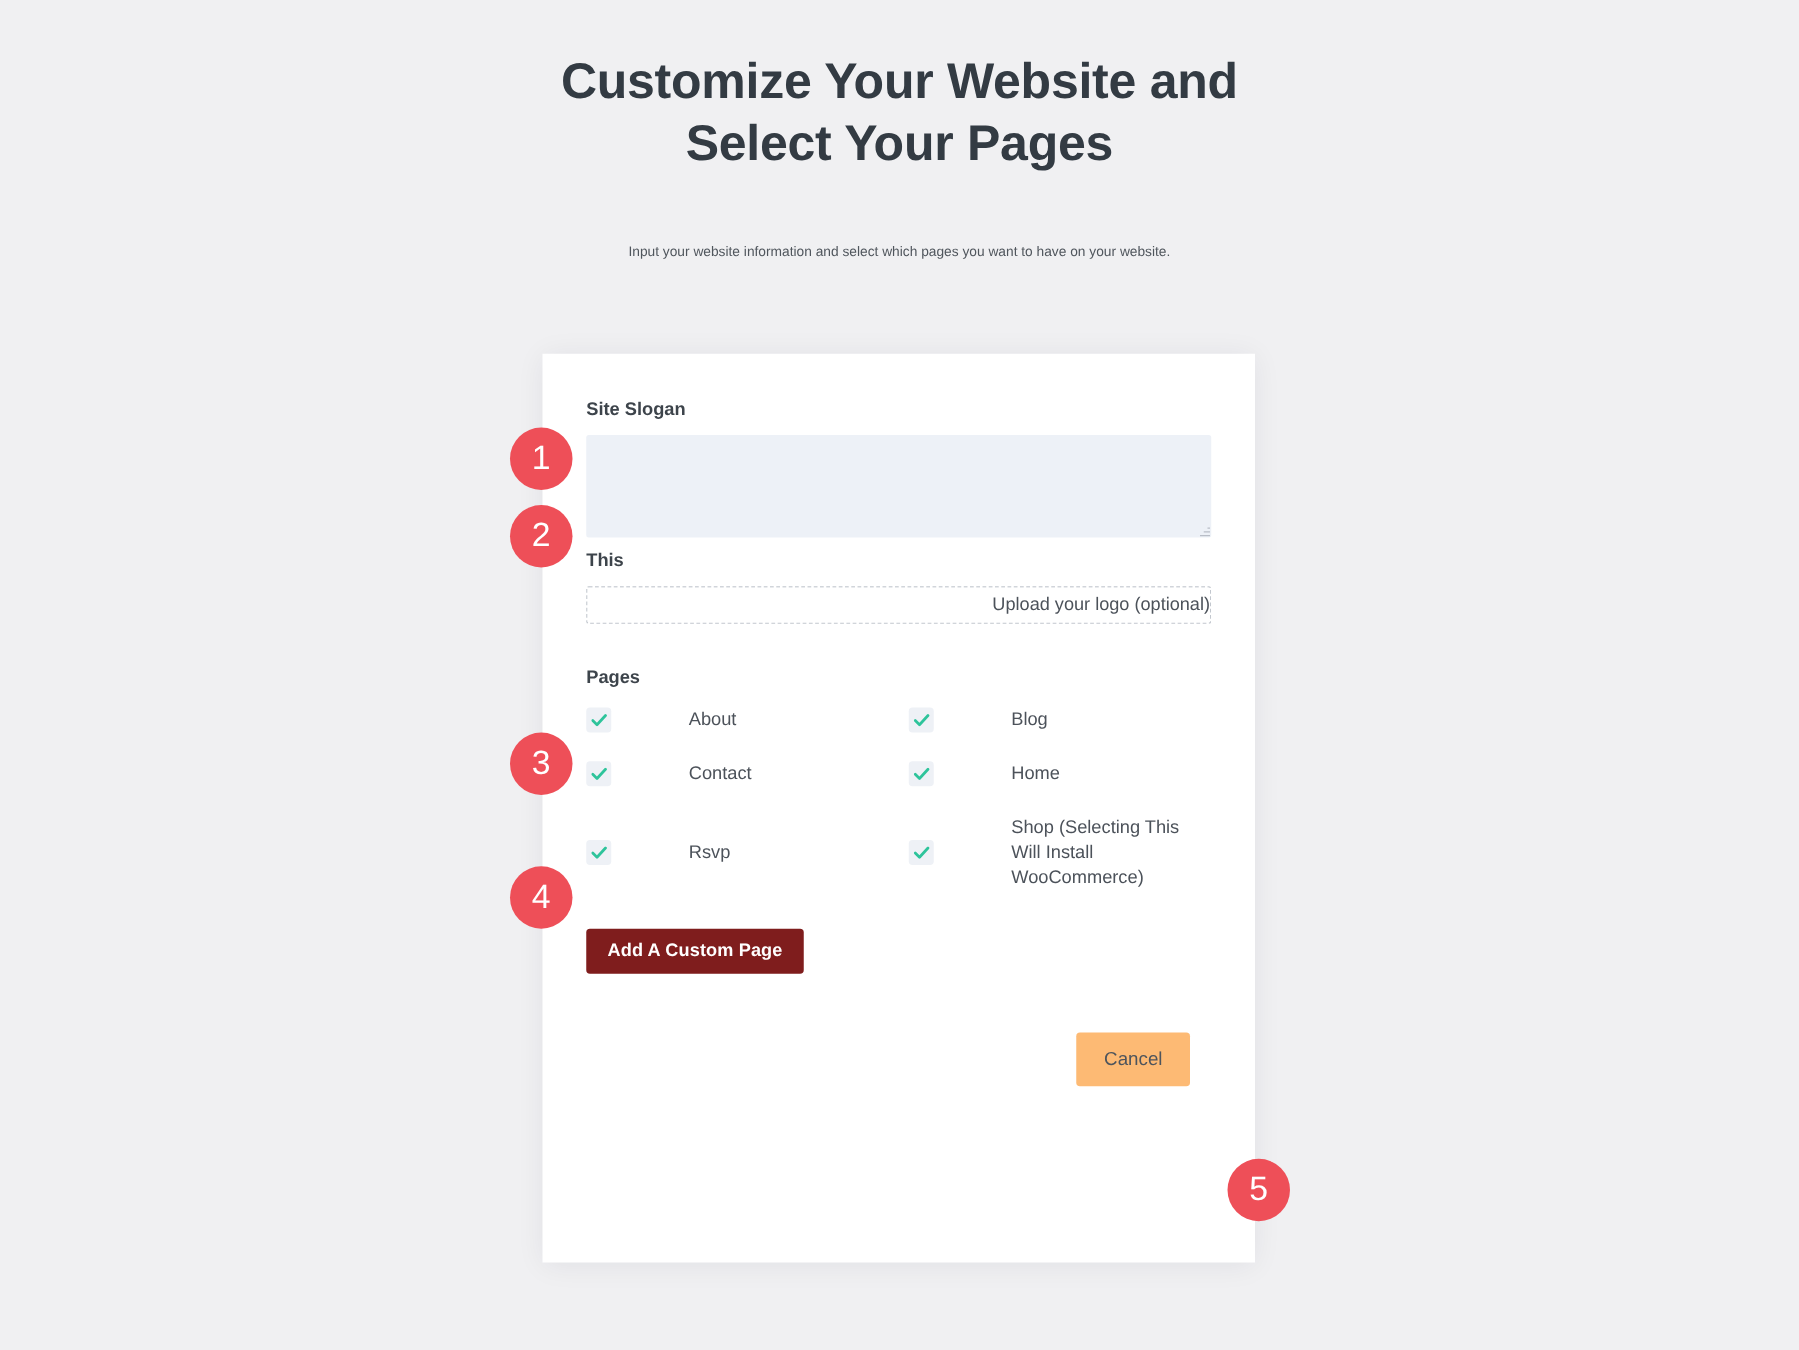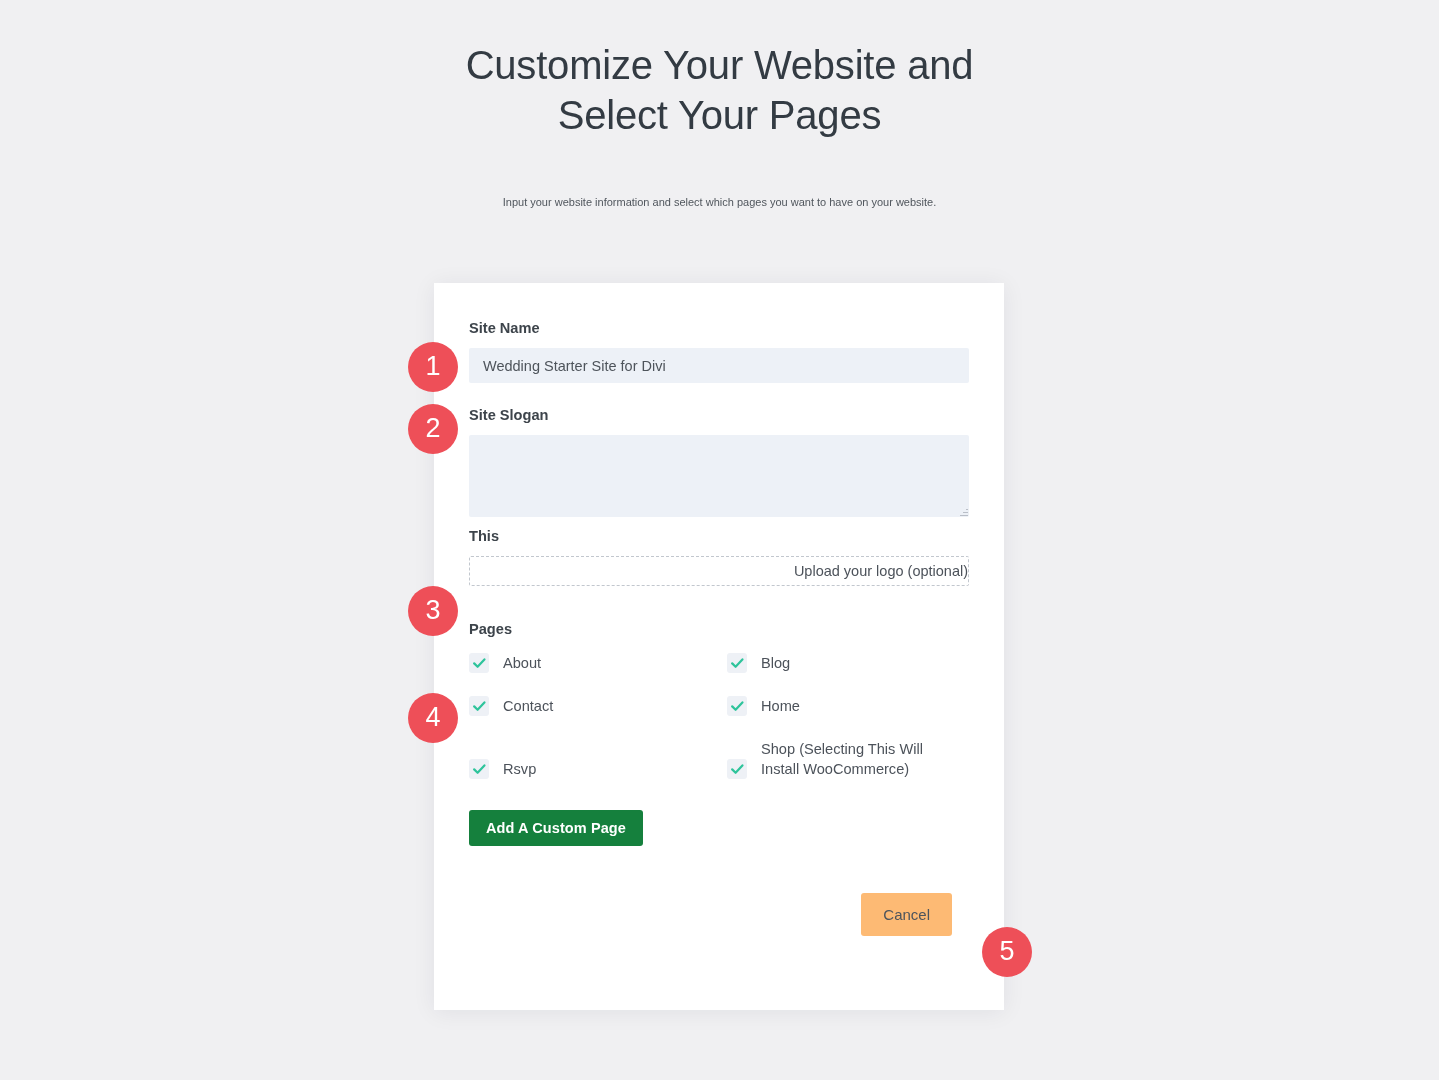--- a/index.html
+++ b/index.html
@@ -19,21 +19,21 @@
   
   .page-header {
     padding-top: 40px;
     text-align: center;
   }
   .page-title {
     margin: 0 auto;
     width: 600px;
     font-size: 40px;
     line-height: 50px;
-    font-weight: normal;
+    font-weight: bold;
     color: #333b43;
     letter-spacing: -0.2px;
   }
   .page-subtitle {
     margin: 48px auto 0 auto;
     width: 570px;
     font-size: 11px;
     line-height: 28px;
     color: #50565d;
   }
@@ -141,23 +141,24 @@
 
   
   .pages-label { margin-top: 33px; margin-bottom: 14px; }
   .pages-grid {
     display: grid;
     grid-template-columns: 258px 1fr;
     row-gap: 0px;
   }
   .page-item {
     display: flex;
-    align-items: flex-end;
+    align-items: center;
     margin-bottom: 23px;
     cursor: pointer;
+    gap: 48px;
   }
   .checkbox {
     width: 20px;
     height: 20px;
     min-width: 20px;
     background: #eef1f6;
     border-radius: 3px;
     display: flex;
     align-items: center;
     justify-content: center;
@@ -169,21 +170,21 @@
     font-size: 14.6px;
     line-height: 20px;
     color: #4c525a;
     max-width: 185px;
   }
 
   
   .custom-page-btn {
     display: inline-block;
     margin-top: 8px;
-    background: #15803d;
+    background: #7f1d1d;
     color: #ffffff;
     font-size: 14.5px;
     font-weight: bold;
     padding: 10px 17px;
     border: none;
     border-radius: 3px;
     font-family: "Liberation Sans", sans-serif;
     cursor: pointer;
     letter-spacing: 0.1px;
   }
@@ -247,24 +248,20 @@
 <div class="page-header">
   <h1 class="page-title">Customize Your Website and Select Your Pages</h1>
   <p class="page-subtitle">Input your website information and select which pages you want to have on your website.</p>
 </div>
 
 <div class="card-wrap">
   <div class="card">
     <div class="card-inner">
 
       
-      <div class="field-block">
-        <div class="field-label">Site Name</div>
-        <input class="text-input" type="text" value="Wedding Starter Site for Divi" style="">
-      </div>
 
       
       <div class="field-block slogan">
         <div class="field-label">Site Slogan</div>
         <div class="textarea-holder">
           <textarea class="textarea-input" style=""></textarea>
           <span class="resize-grip">
               <i></i>
               <i></i>
               <i></i>

